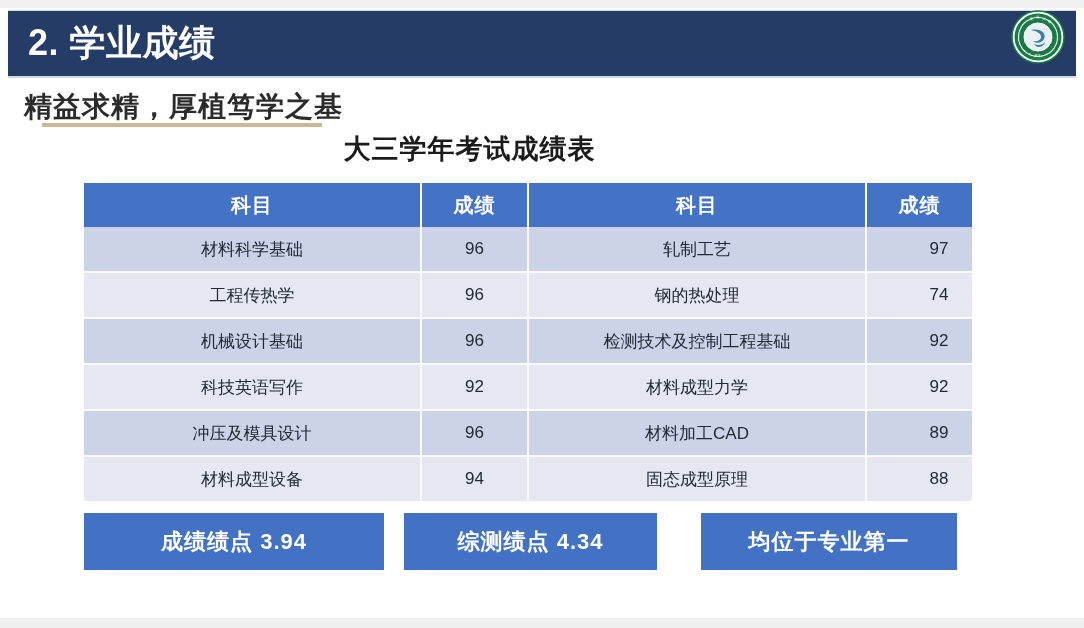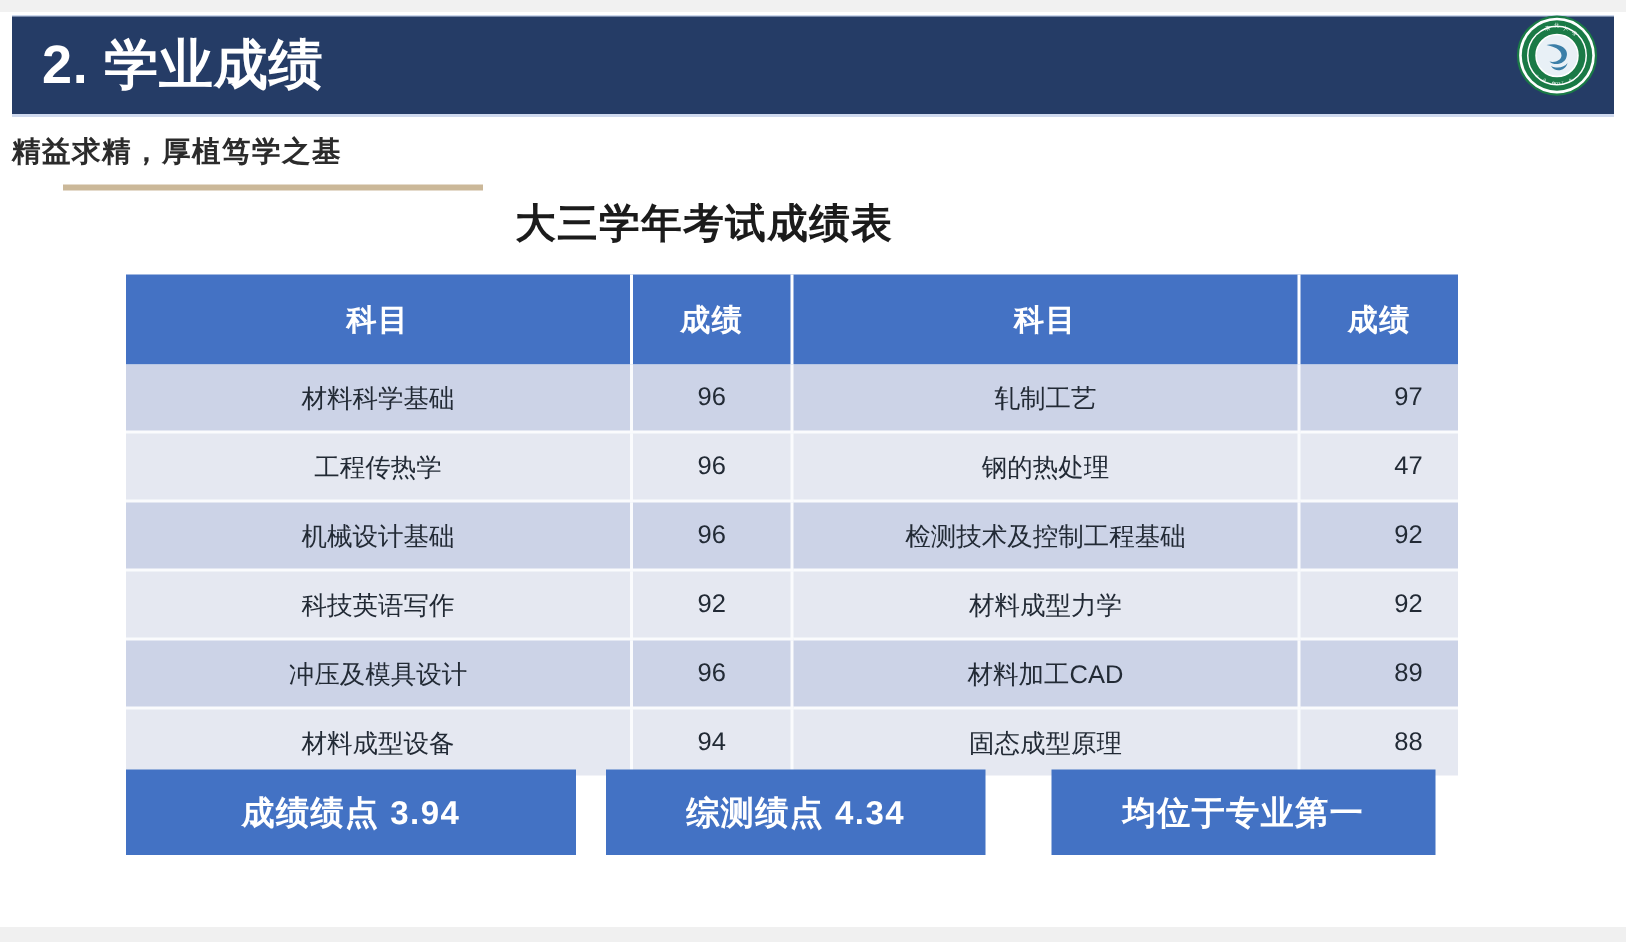--- a/index.html
+++ b/index.html
@@ -57,23 +57,23 @@
     position: absolute;
     right: 18px;
     top: 9px;
     width: 56px;
     height: 56px;
   }
 
   
   .subtitle {
     position: absolute;
-    left: 8px;
+    left: 24px;
     top: 88px;
-    font-size: 19px;
+    font-size: 28px;
     font-weight: bold;
     color: #2b2b2b;
     letter-spacing: 1px;
     white-space: nowrap;
   }
   .subtitle-rule {
     position: absolute;
     left: 42px;
     top: 123px;
     width: 280px;
@@ -108,21 +108,21 @@
     padding: 0;
     margin: 0;
     text-align: center;
     vertical-align: middle;
   }
   .grade-table thead th {
     background: #4472c4;
     color: #ffffff;
     font-size: 20px;
     font-weight: bold;
-    height: 60px;
+    height: 44px;
     border-right: 2px solid #ffffff;
     letter-spacing: 1px;
   }
   .grade-table thead th:last-child { border-right: none; }
 
   .grade-table tbody td {
     height: 44px;
     font-size: 17px;
     color: #222a35;
     border-right: 2px solid #fafbfd;
@@ -231,21 +231,21 @@
       <tr class="row-odd">
         <td>材料科学基础</td>
         <td class="score-cell">96</td>
         <td>轧制工艺</td>
         <td class="score-cell">97</td>
       </tr>
       <tr class="row-even">
         <td>工程传热学</td>
         <td class="score-cell">96</td>
         <td>钢的热处理</td>
-        <td class="score-cell">47</td>
+        <td class="score-cell">74</td>
       </tr>
       <tr class="row-odd">
         <td>机械设计基础</td>
         <td class="score-cell">96</td>
         <td>检测技术及控制工程基础</td>
         <td class="score-cell">92</td>
       </tr>
       <tr class="row-even">
         <td>科技英语写作</td>
         <td class="score-cell">92</td>

